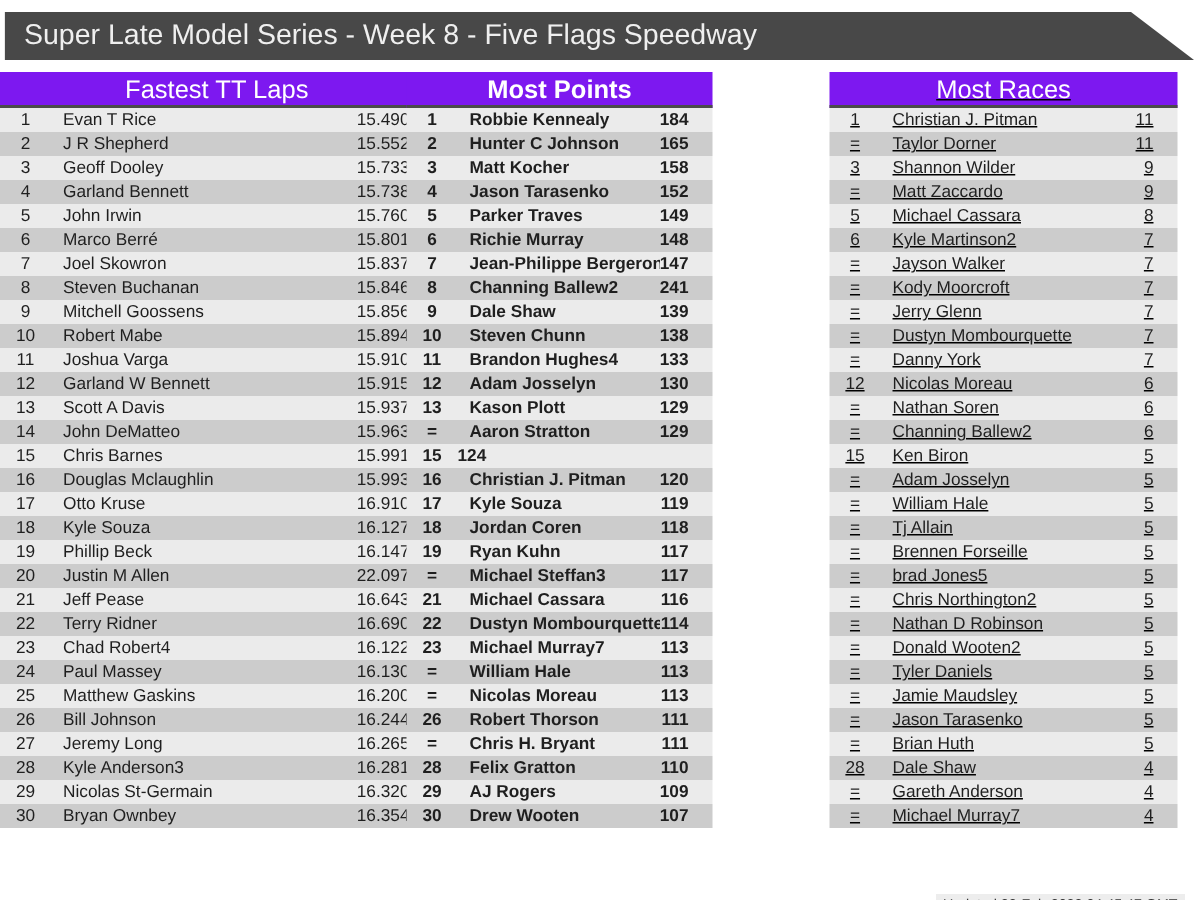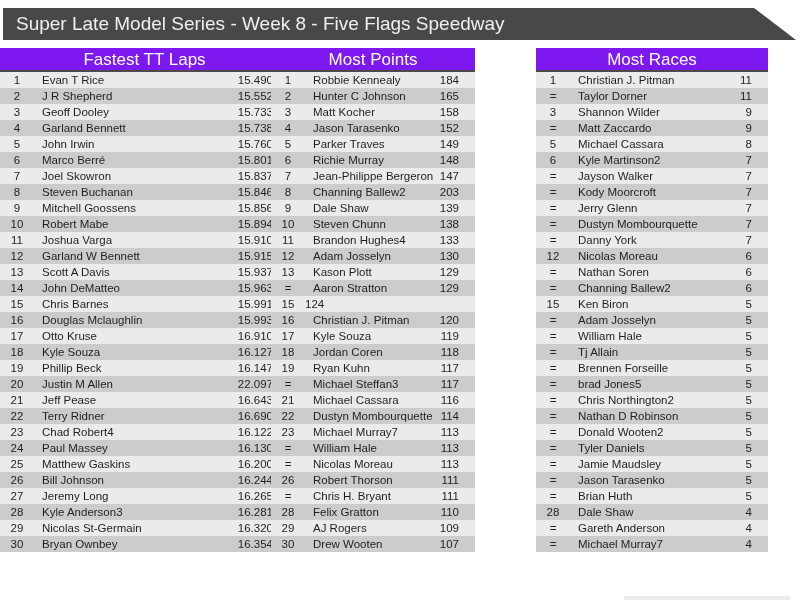--- a/index.html
+++ b/index.html
@@ -22,22 +22,22 @@
     padding-left: 13px;
     font-size: 19px;
     clip-path: polygon(0 0, calc(100% - 42px) 0, 100% 100%, 0 100%);
   }
   
   .ltable {
     position: absolute;
     top: 48px;
   }
   .ltable.t0 { left: 0;   width: 289px; }
-  .ltable.t1 { left: 271px; width: 204px; }
-  .ltable.t2 { left: 536px; width: 232px; }
+  .ltable.t1 { left: 271px; width: 204px; font-weight: bold; }
+  .ltable.t2 { left: 553px; width: 232px; text-decoration: underline; }
   .ltable-title {
     height: 24px;
     line-height: 24px;
     background: #7d18f0;
     color: #ffffff;
     text-align: center;
     font-size: 17px;
     border-bottom: 2px solid #4b4b4b;
   }
   .rows { width: 100%; }
@@ -262,21 +262,21 @@
         <span class="cell value">148</span>
       </div>
       <div class="row odd">
         <span class="cell rank">7</span>
         <span class="cell name">Jean-Philippe Bergeron</span>
         <span class="cell value">147</span>
       </div>
       <div class="row even">
         <span class="cell rank">8</span>
         <span class="cell name">Channing Ballew2</span>
-        <span class="cell value">203</span>
+        <span class="cell value">241</span>
       </div>
       <div class="row odd">
         <span class="cell rank">9</span>
         <span class="cell name">Dale Shaw</span>
         <span class="cell value">139</span>
       </div>
       <div class="row even">
         <span class="cell rank">10</span>
         <span class="cell name">Steven Chunn</span>
         <span class="cell value">138</span>

